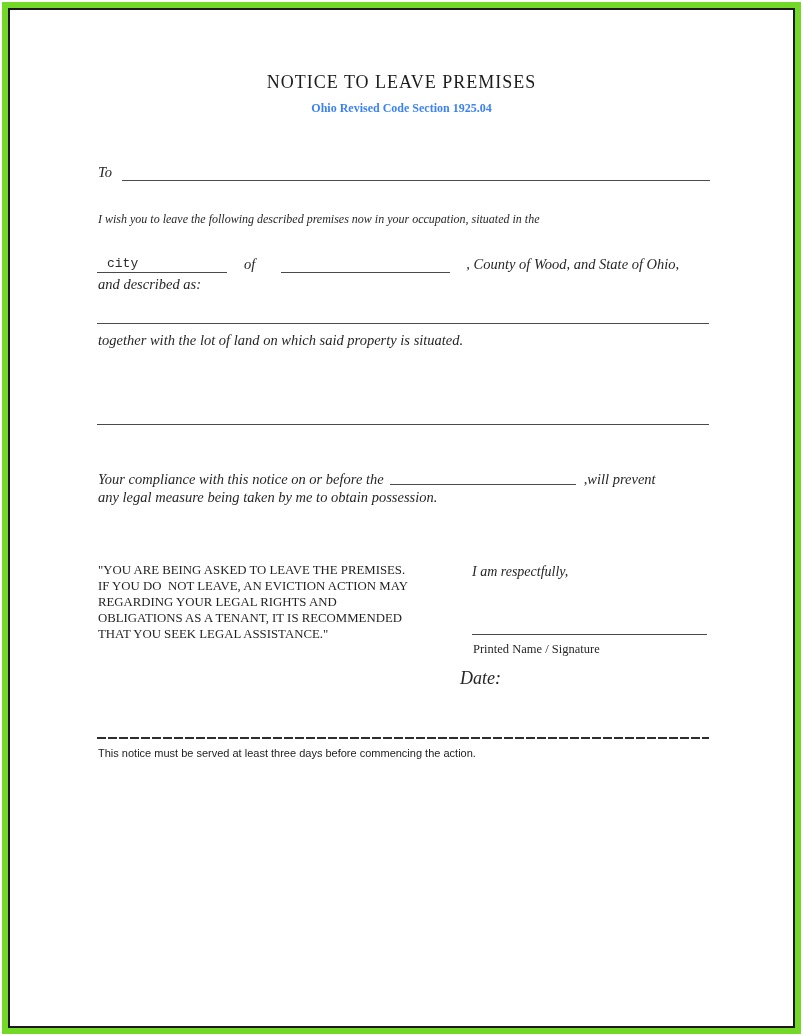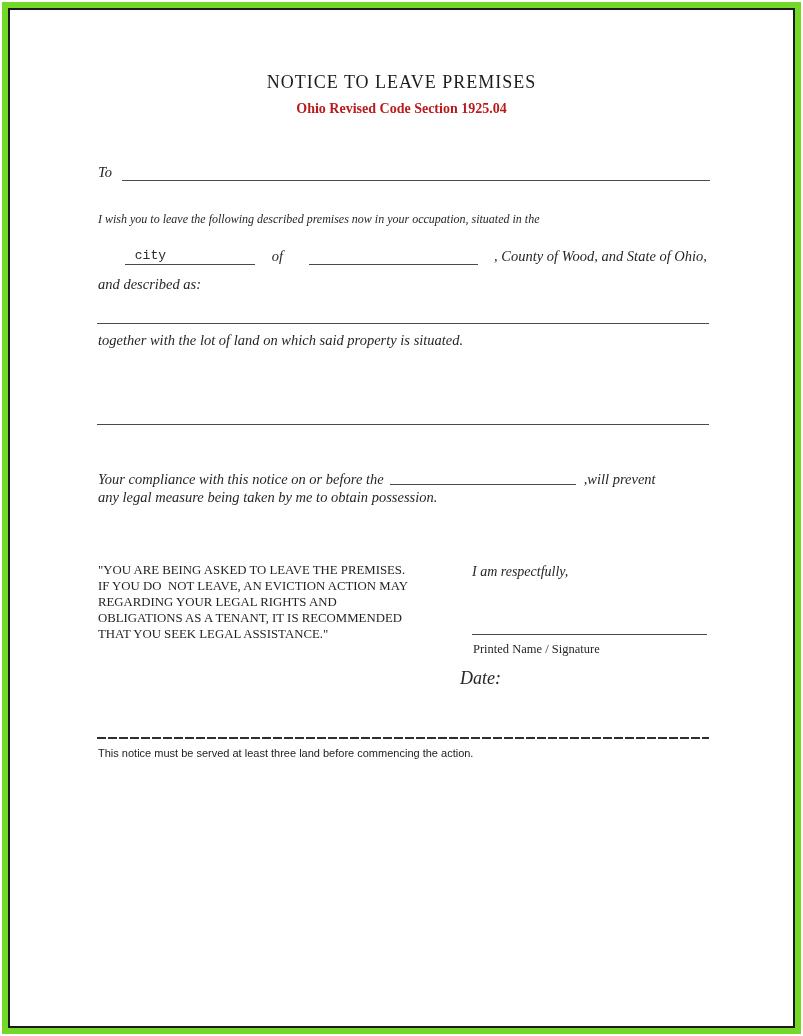--- a/index.html
+++ b/index.html
@@ -29,33 +29,33 @@
 
   .title {
     top:62px; left:0; right:0;
     text-align:center;
     font-size:18px; letter-spacing:1px;
     color:#1c1c1c;
   }
   .subtitle {
     top:91px; left:0; right:0;
     text-align:center;
-    font-size:14px; font-weight:700;
-    color:#b91c1c;
+    font-size:12px; font-weight:700;
+    color:#3b82f6;
   }
 
   .row { display:flex; align-items:flex-end; }
   .fill { border-bottom:1.4px solid #4a4a4a; height:1.15em; }
 
   .to-row { top:154px; left:88px; width:612px; font-size:14.5px; }
   .to-row .fill { flex:1; margin-left:10px; }
 
   .intro { top:202px; left:88px; width:600px; font-size:12px; }
 
-  .city-row { top:238px; left:87px; width:610px; font-size:14.5px;justify-content:flex-end; }
+  .city-row { top:246px; left:87px; width:610px; font-size:14.5px; }
   .city-field {
     width:130px;
     border-bottom:1.4px solid #4a4a4a;
     font-family:"Liberation Mono", monospace;
     font-style:normal;
     font-size:13px;
     padding:0 0 1px 10px;
     color:#2b2b2b;
   }
   .of-label { margin-left:17px; }
@@ -143,17 +143,17 @@
         <div>OBLIGATIONS AS A TENANT, IT IS RECOMMENDED</div>
         <div>THAT YOU SEEK LEGAL ASSISTANCE."</div>
       </div>
 
       <div class="abs it respectfully">I am respectfully,</div>
       <div class="abs sig-line"></div>
       <div class="abs printed">Printed Name / Signature</div>
       <div class="abs it date-label">Date:</div>
 
       <div class="abs footer-line"></div>
-      <div class="abs footer-note">This notice must be served at least three land before commencing the action.</div>
+      <div class="abs footer-note">This notice must be served at least three days before commencing the action.</div>
 
     </div>
   </div>
 </div>
 
 </body></html>

